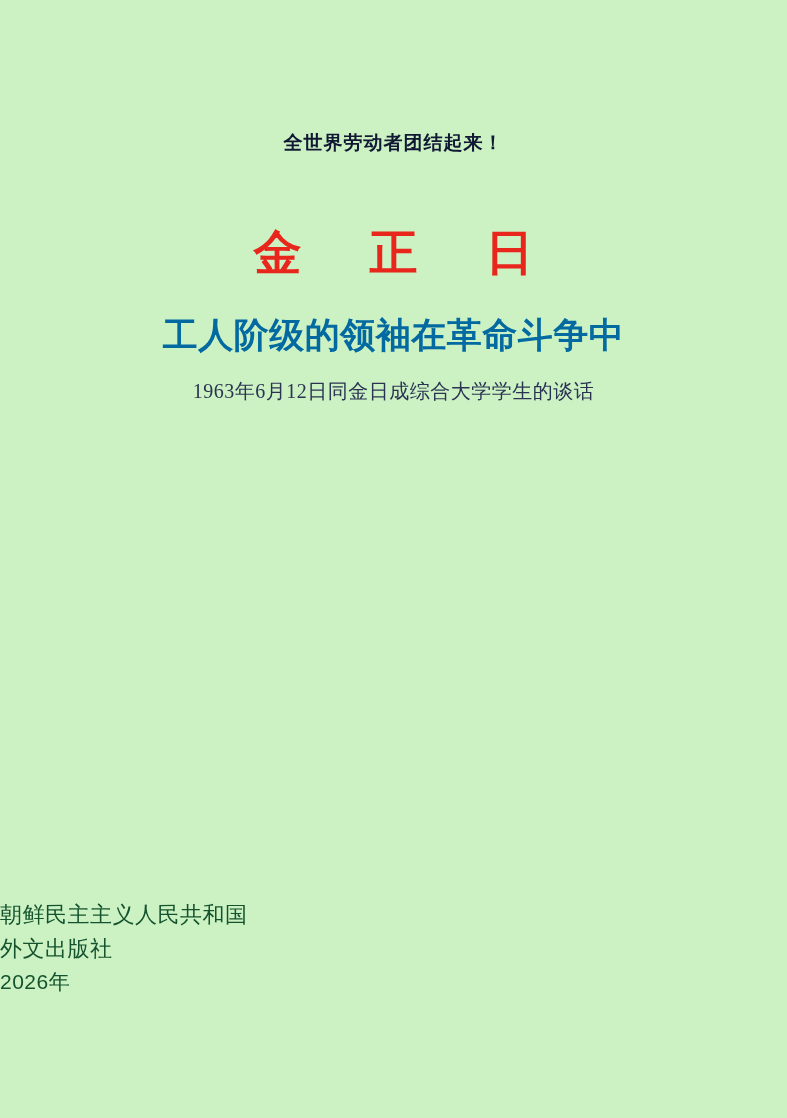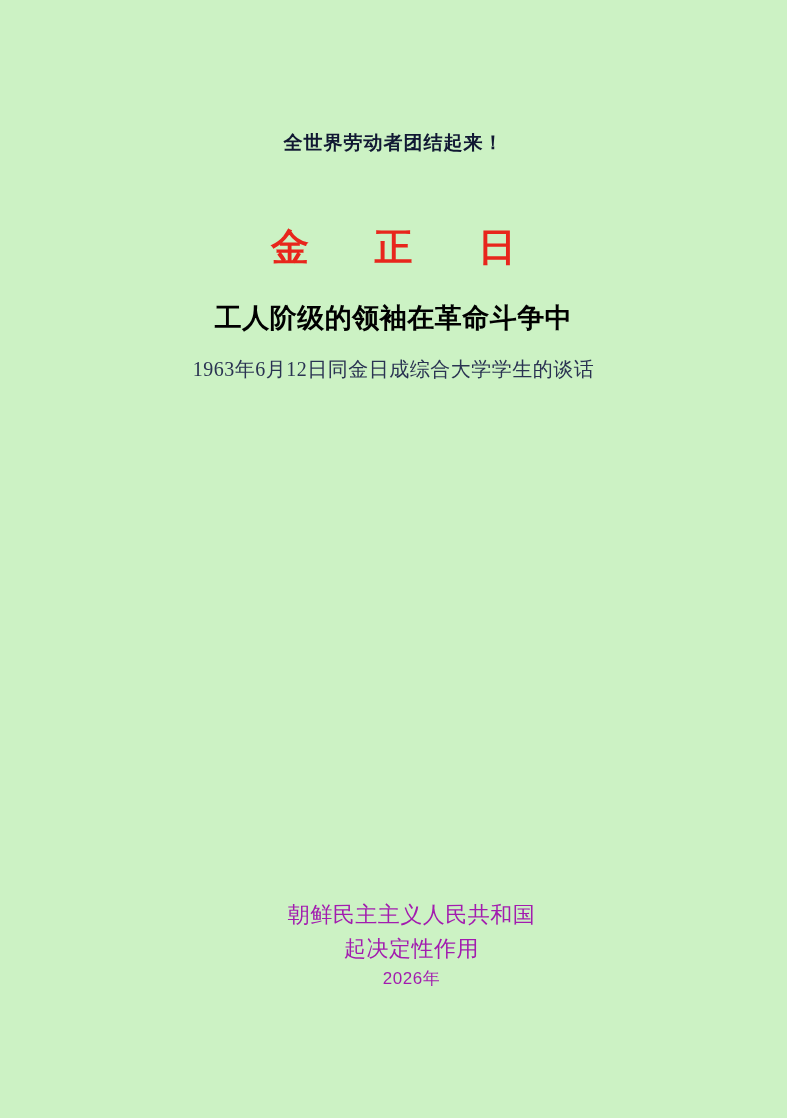--- a/index.html
+++ b/index.html
@@ -35,76 +35,75 @@
     font-family: "Liberation Serif", serif;
     font-size: 19px;
     font-weight: bold;
     color: #111833;
     letter-spacing: 1px;
     line-height: 1.2;
   }
   .author {
     margin-top: 72px;
     font-family: "Liberation Serif", serif;
-    font-size: 38px;
+    font-size: 48px;
     font-weight: bold;
     color: #e8261c;
     letter-spacing: 28px;
     text-indent: 28px;
     line-height: 1.1;
   }
   .title {
     margin-top: 30px;
     font-family: "Liberation Sans", sans-serif;
-    font-size: 27px;
+    font-size: 35px;
     font-weight: bold;
-    color: #000000;
+    color: #0369a1;
     text-align: left;
     line-height: 1.45;
     letter-spacing: 0.5px;
   }
   .subtitle {
     margin-top: 18px;
     font-family: "Liberation Serif", serif;
     font-size: 20px;
     color: #2a3352;
     text-align: center;
     letter-spacing: 0.5px;
   }
   .imprint {
     position: absolute;
     left: 0;
     right: 0;
     top: 898px;
-    text-align: center;
+    text-align: left;
     font-family: "Liberation Sans", sans-serif;
     font-size: 22px;
-    color: #a21caf;
+    color: #14532d;
     line-height: 1.55;
     letter-spacing: 0.5px;
-    padding-left: 36px;
   }
   .imprint div {
     font-weight: normal;
   }
   .imprint .pub-year {
-    font-size: 17px;
+    font-size: 21px;
   }
 </style>
 </head>
 <body>
 
 <div class="page">
   <div class="inner">
     <div class="slogan">全世界劳动者团结起来！</div>
     <div class="author">金 正 日</div>
     <div class="title">
       <div>工人阶级的领袖在革命斗争中</div>
     </div>
     <div class="subtitle">1963年6月12日同金日成综合大学学生的谈话</div>
   </div>
 
   <div class="imprint">
     <div>朝鲜民主主义人民共和国</div>
-    <div>起决定性作用</div>
+    <div>外文出版社</div>
     <div class="pub-year">2026年</div>
   </div>
 </div>
 
 </body></html>

